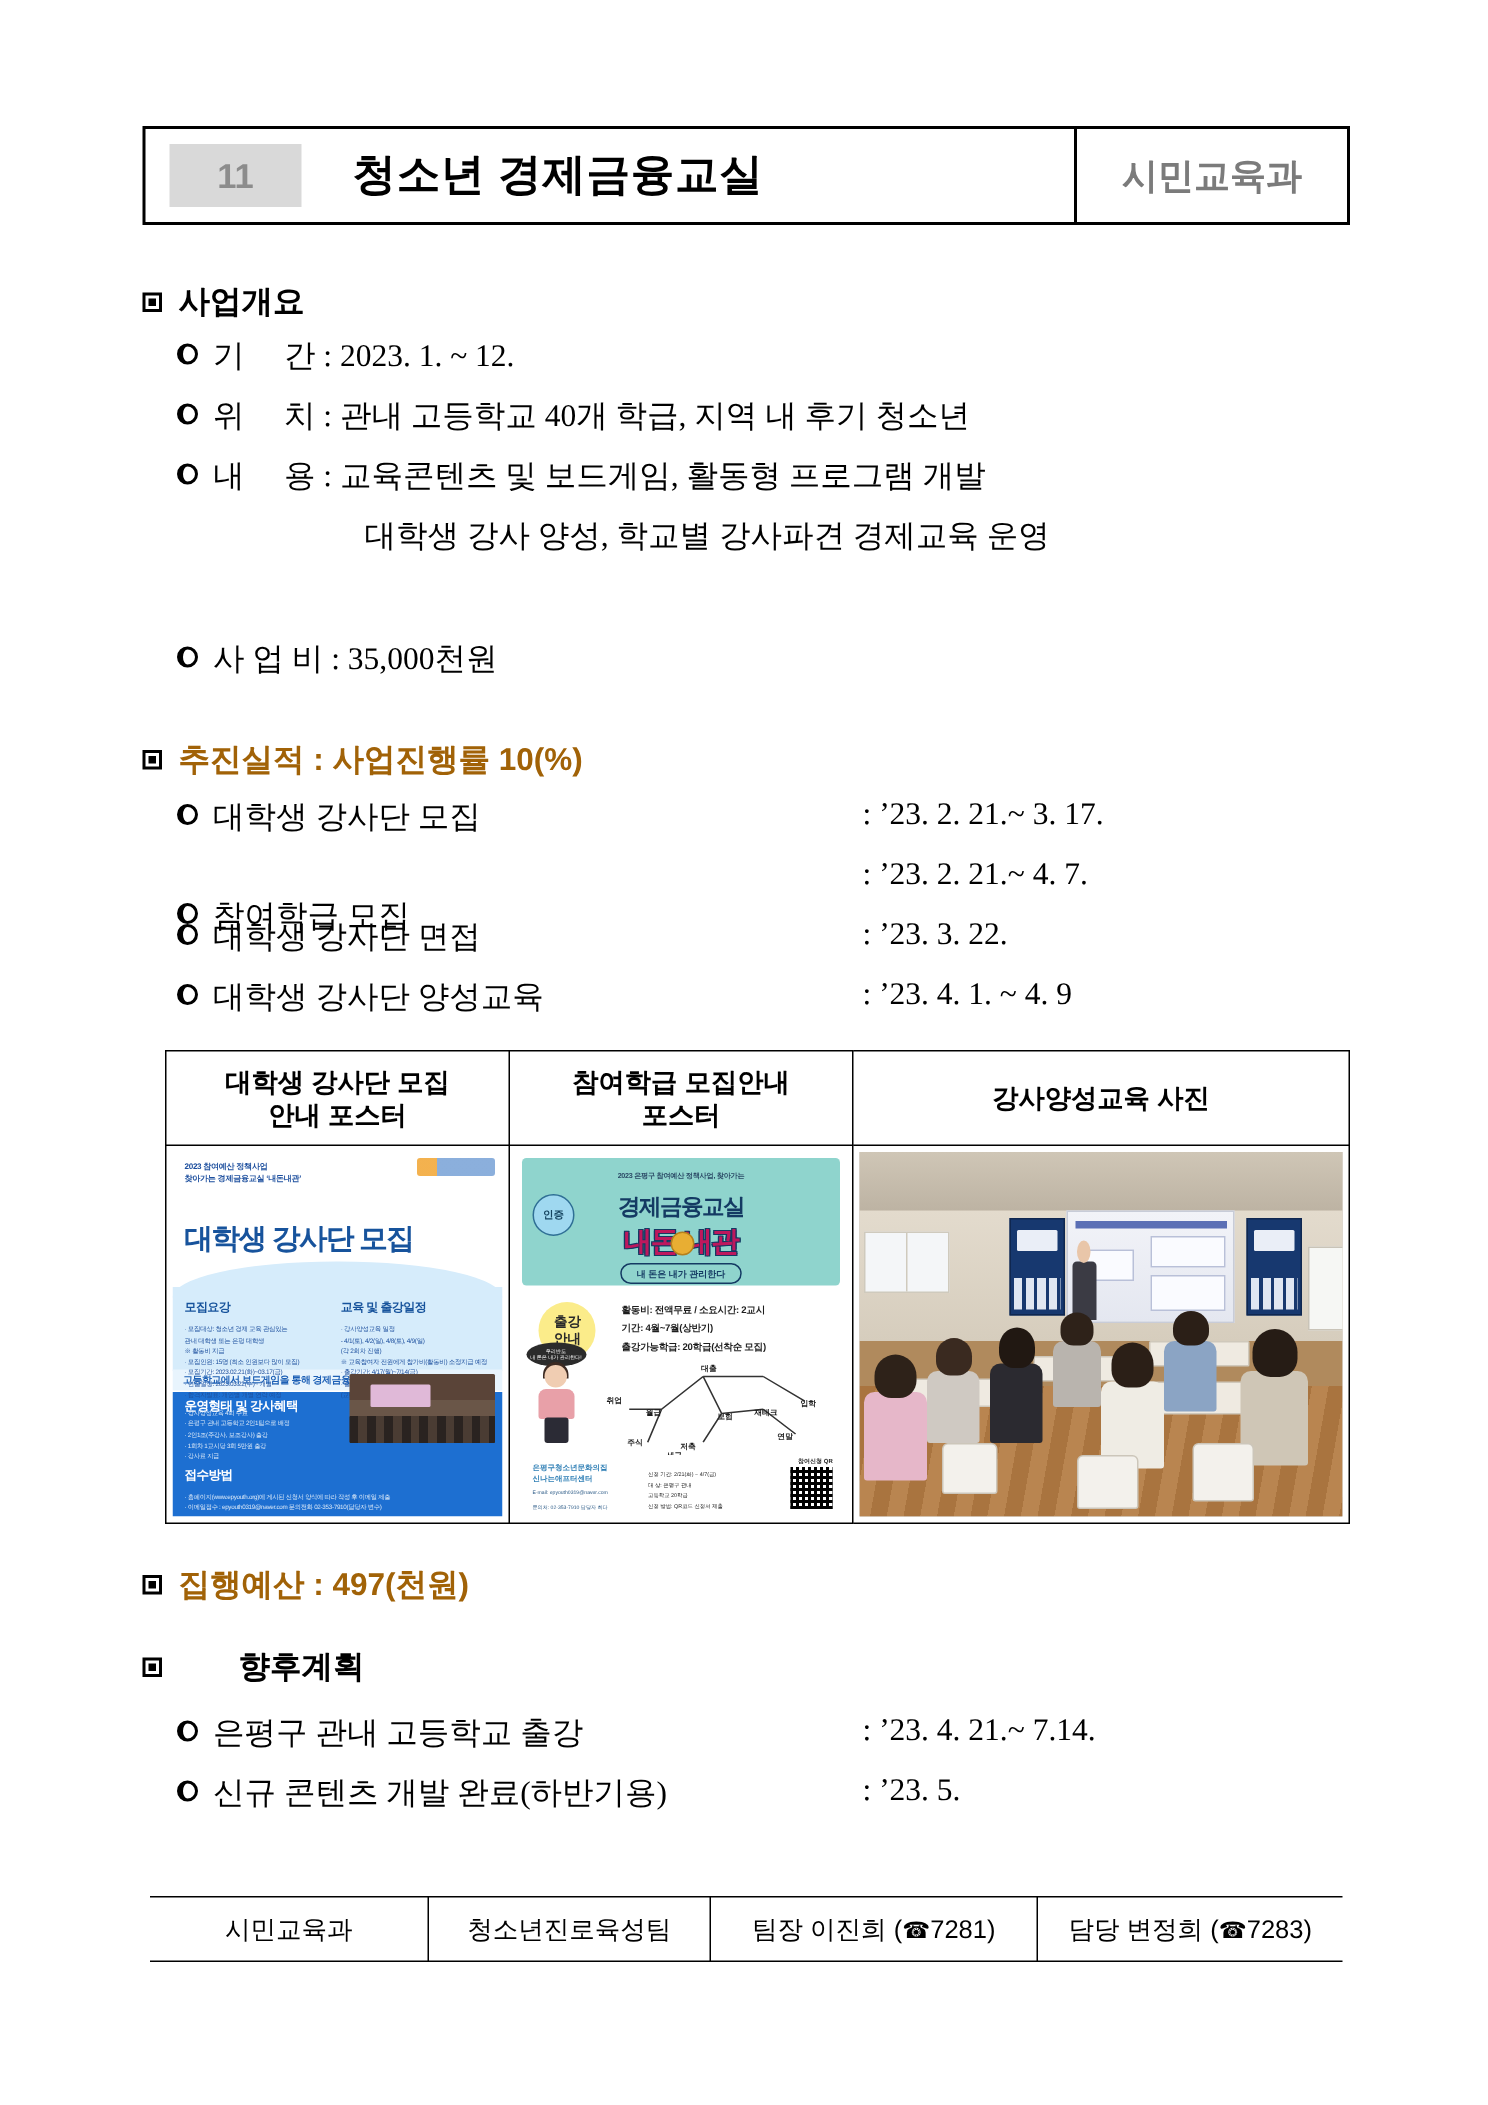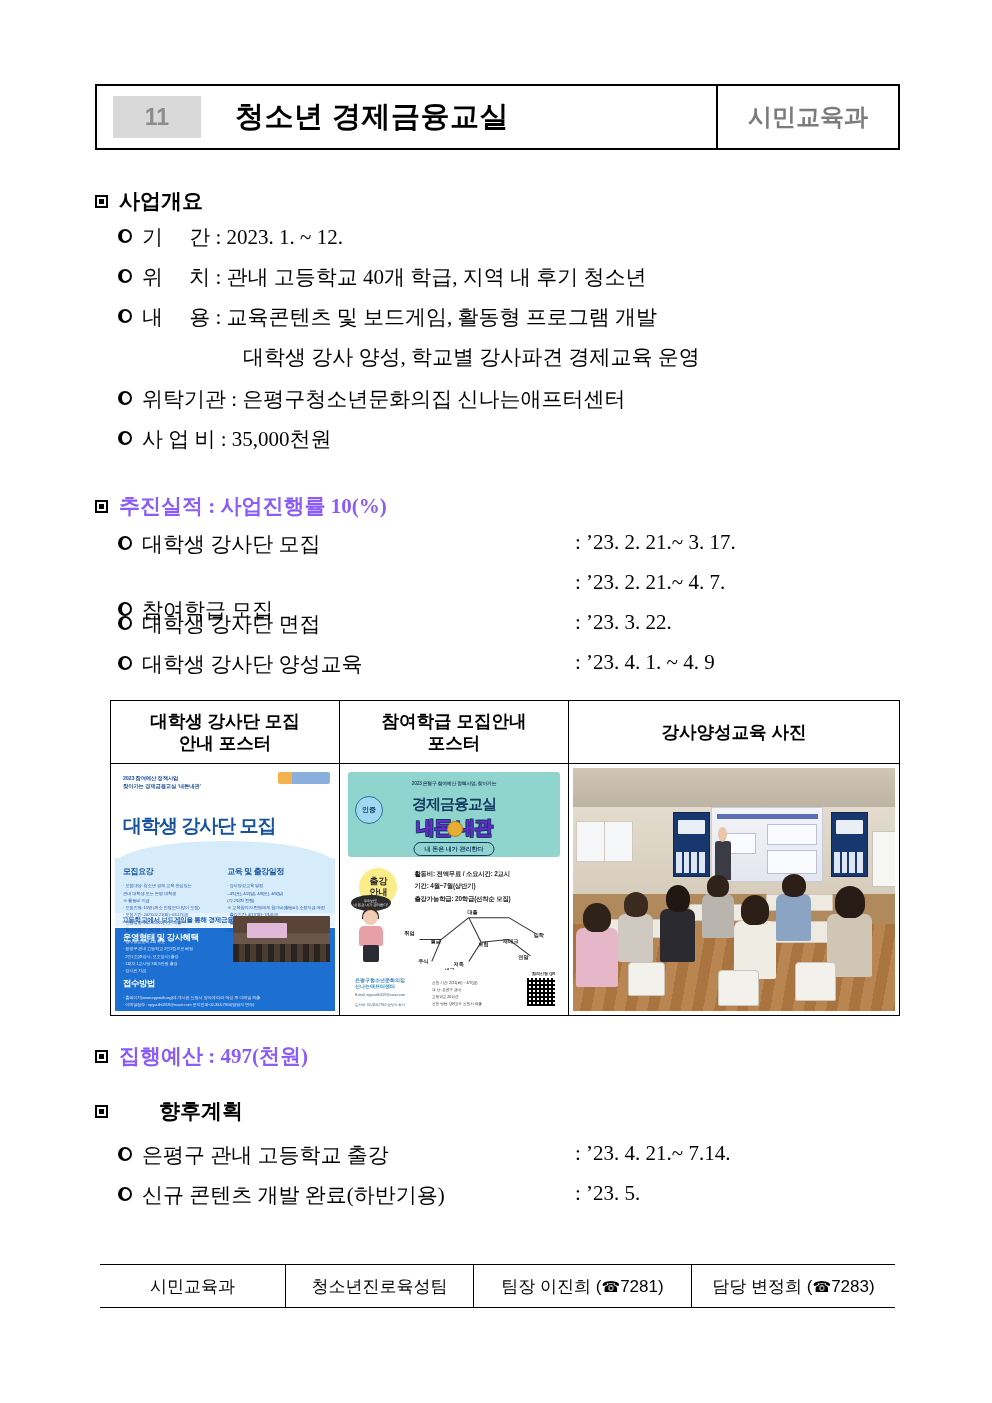--- a/index.html
+++ b/index.html
@@ -96,21 +96,21 @@
     margin-right: 11px;
     flex: 0 0 auto;
   }
   .sec-head .marker::after {
     content: "";
     position: absolute;
     left: 2px; top: 2px;
     right: 2px; bottom: 2px;
     background: #000;
   }
-  .sec-head.blue { color: #8b5cf6; font-family: Liberation Serif, serif; }
+  .sec-head.blue { color: #a16207; }
   .sec-head.blue .marker { border-color: #000; }
   .sec-head.blue .marker::after { background: #000; }
 
   
   .bline {
     position: absolute;
     display: flex;
     align-items: baseline;
     font-family: "Liberation Serif", serif;
     font-size: 21px;
@@ -285,21 +285,21 @@
   .p2 .p2seal {
     position: absolute; left: 5%; top: 11.5%;
     width: 26px; height: 26px; border-radius: 50%;
     background: #9fd8f0; border: 1.5px solid #2f6f95;
     color: #15435f; font-size: 7px; font-weight: bold;
     display: flex; align-items: center; justify-content: center;
   }
   .p2 .p2t2 {
     position: absolute; left: 0; right: 0; top: 19.5%;
     text-align: center; font-size: 19px; font-weight: bold;
-    color: #6d28d9; letter-spacing: -1px;
+    color: #be185d; letter-spacing: -1px;
     text-shadow: 0.8px 0.8px 0 #143a63, -0.8px 0.8px 0 #143a63,
                  0.8px -0.8px 0 #143a63, -0.8px -0.8px 0 #143a63;
   }
   .p2 .p2coin {
     position: absolute; left: 47%; top: 22%;
     width: 14px; height: 14px; border-radius: 50%;
     background: #e8ae33; border: 1px solid #b5801c;
   }
   .p2 .p2pill {
     position: absolute; left: 50%; top: 30.5%;
@@ -526,25 +526,20 @@
   </div>
 
   <div class="bline" style="left:118px; top:303px;">
     <span class="ring"></span>
     <span class="bl-label">내     용 : </span>
     <span>교육콘텐츠 및 보드게임, 활동형 프로그램 개발</span>
   </div>
 
   <div class="cont-line" style="left:243px; top:343px;">대학생 강사 양성, 학교별 강사파견 경제교육 운영</div>
 
-  <div class="bline" style="left:118px; top:385px;">
-    <span class="ring"></span>
-    <span class="bl-label">위탁기관 : </span>
-    <span>은평구청소년문화의집 신나는애프터센터</span>
-  </div>
 
   <div class="bline" style="left:118px; top:425px;">
     <span class="ring"></span>
     <span class="bl-label">사 업 비 : </span>
     <span>35,000천원</span>
   </div>
 
   <div class="sec-head blue" style="left:95px; top:492px;">
     <span class="marker"></span>
     <span>추진실적 : 사업진행률 10(%)</span>

